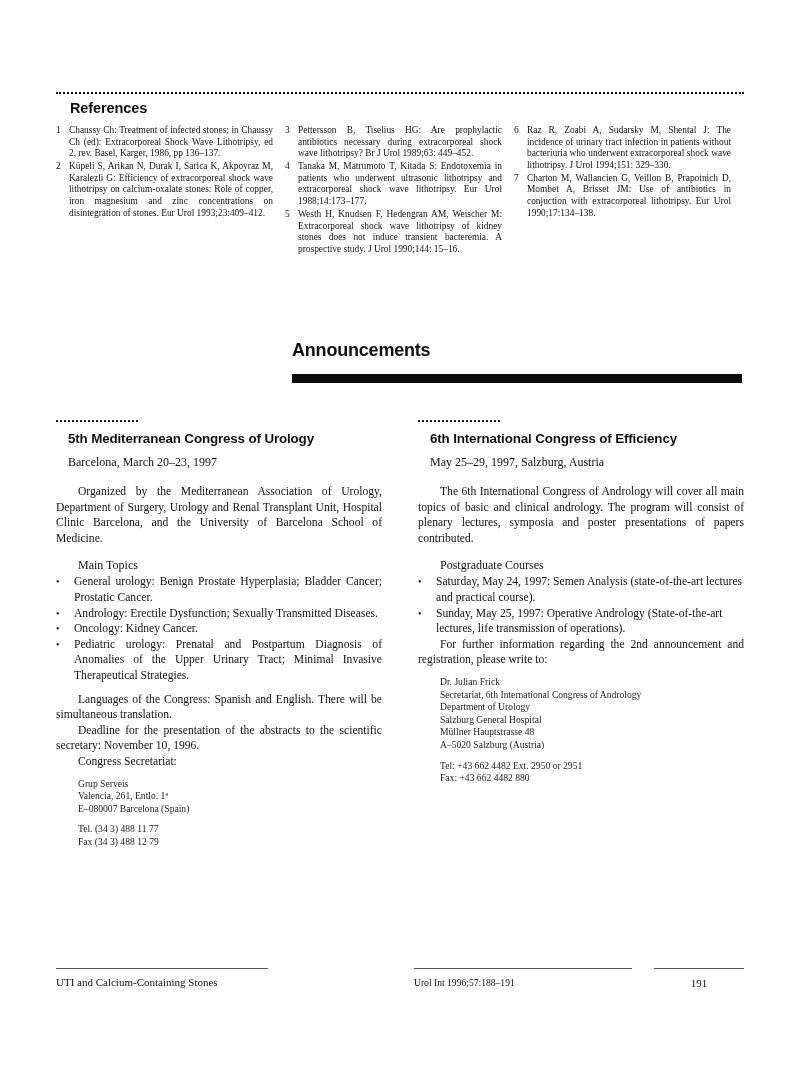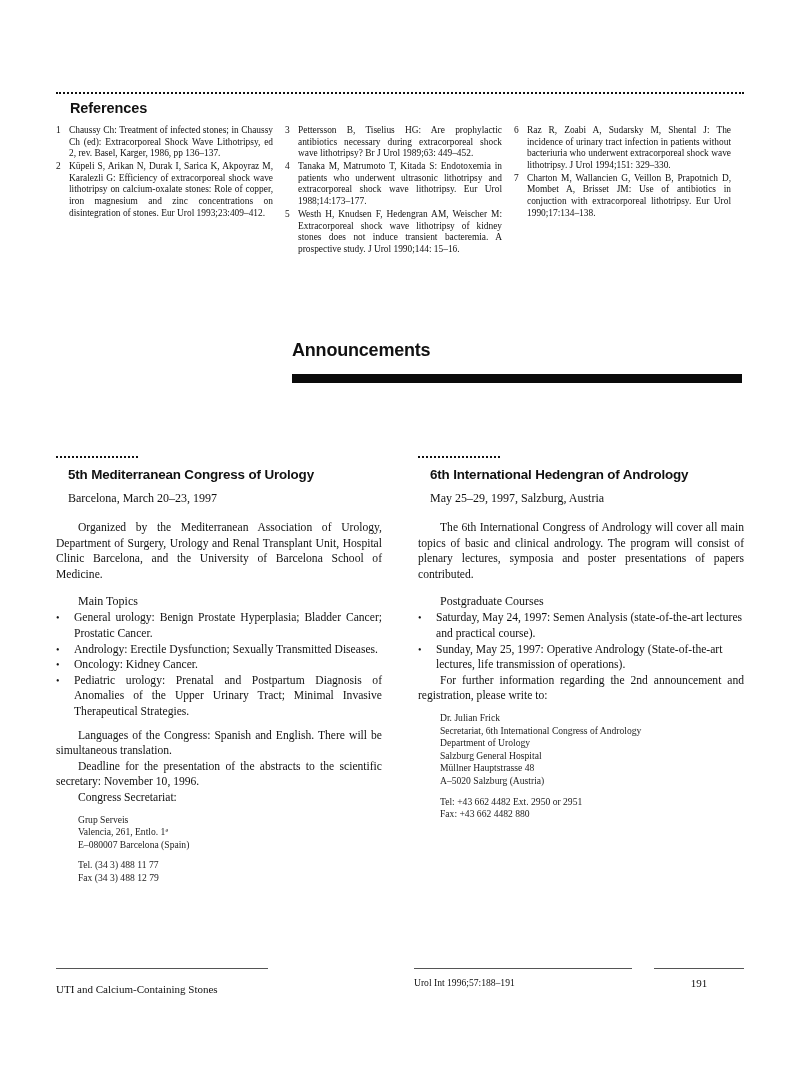--- a/index.html
+++ b/index.html
@@ -96,21 +96,21 @@
     position: absolute;
     left: 292px;
     top: 374px;
     width: 450px;
   }
 
   
   #congress-area {
     position: absolute;
     left: 56px;
-    top: 456px;
+    top: 420px;
     width: 688px;
     display: flex;
     gap: 36px;
   }
   .congress-col {
     width: 326px;
     flex: 0 0 326px;
   }
   .col-dots {
     border-top: 2px dotted #111;
@@ -185,21 +185,21 @@
     align-items: flex-start;
   }
   .footer-cell-left { width: 300px; flex: 0 0 300px; }
   .footer-cell-mid  { width: 240px; flex: 0 0 240px; margin-left: 58px;}
   .footer-cell-right{ width: 90px;  flex: 0 0 90px; margin-left: 0px; text-align: right;}
   .footer-rule-left  { border-top: 1px solid #555; width: 212px; }
   .footer-rule-mid   { border-top: 1px solid #555; width: 218px; }
   .footer-rule-right { border-top: 1px solid #555; width: 90px; margin-left: auto;}
   .footer-text {
     font-size: 11px;
-    margin-top: 14px;
+    margin-top: 7px;
   }
   .footer-text-small {
     font-size: 9.6px;
     margin-top: 8px;
   }
   .footer-pageno {
     font-size: 11px;
     margin-top: 8px;
     text-align: center;
   }
@@ -307,21 +307,21 @@
       <div class="spacer-8"></div>
 
       <div class="addr-block">
         <div class="addr-line">Tel. (34 3) 488 11 77</div>
         <div class="addr-line">Fax (34 3) 488 12 79</div>
       </div>
     </div>
 
     <div class="congress-col">
       <div class="col-dots"></div>
-      <div class="congress-title">6th International Hedengran of Andrology</div>
+      <div class="congress-title">6th International Congress of Efficiency</div>
       <div class="congress-date">May 25–29, 1997, Salzburg, Austria</div>
 
       <div class="body-para">The 6th International Congress of Andrology will cover all main topics of basic and clinical andrology. The program will consist of plenary lectures, symposia and poster presentations of papers contributed.</div>
 
       <div class="spacer-12"></div>
 
       <div class="section-label">Postgraduate Courses</div>
 
       <ul class="bullet-list">
         <li class="bullet-item">

